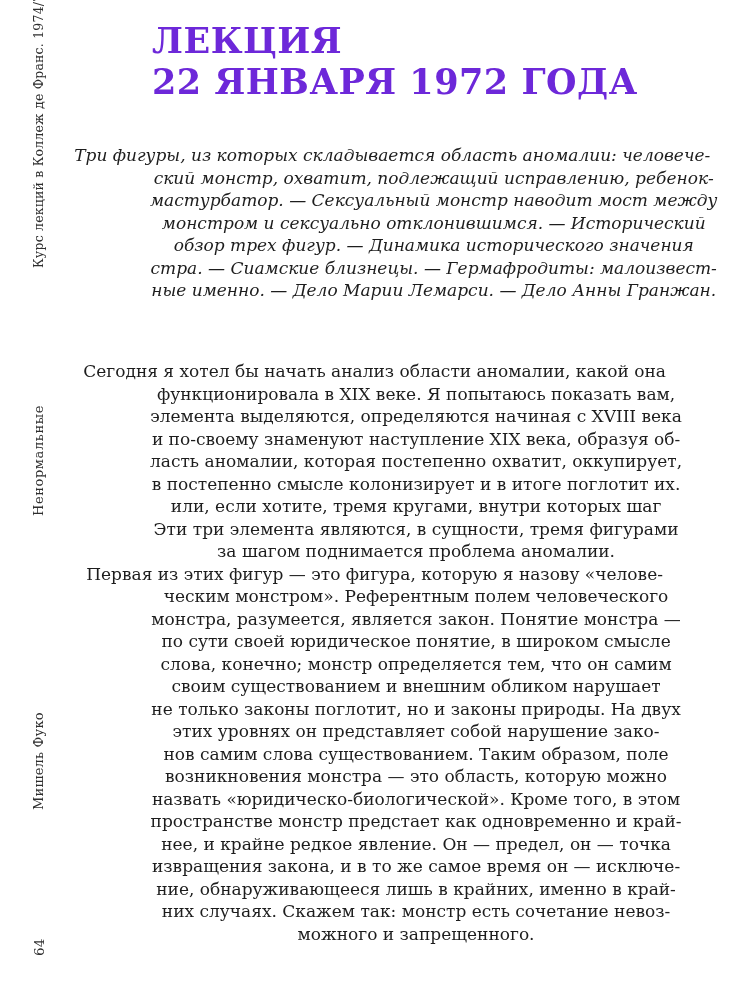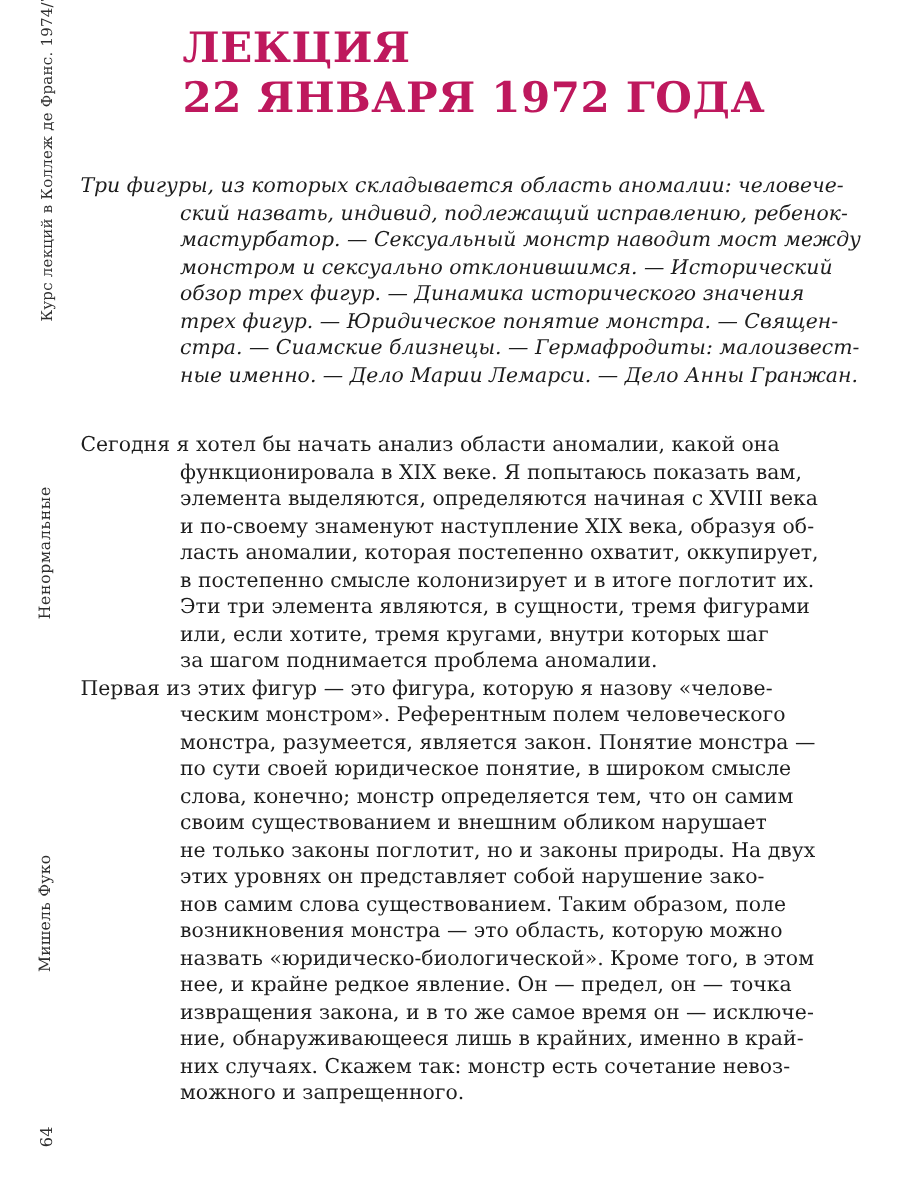--- a/index.html
+++ b/index.html
@@ -33,41 +33,42 @@
   .vtext.pagenum  { left: 31px; top: 956px; font-size: 13.5px; }
   
   .title {
     position: absolute;
     left: 152px;
     top: 20px;
     margin: 0;
     font-size: 35px;
     line-height: 41px;
     font-weight: bold;
-    color: #be185d;
+    color: #6d28d9;
     letter-spacing: 0.5px;
   }
   .tline { display: block; white-space: pre; }
   
   .summary {
     position: absolute;
     left: 67px;
     top: 144px;
     font-style: italic;
   }
   .body-text {
     position: absolute;
     left: 67px;
     top: 360px;
   }
   .para .line {
     padding-left: 83px;
     font-size: 17px;
     line-height: 22.5px;
     white-space: pre;
+    text-align: center;
   }
   .para .line.first { padding-left: 0; }
 </style>
 </head>
 <body>
 
 <div class="page">
 
   <div>
     <div class="vtext series">Курс лекций в Коллеж де Франс. 1974/75</div>
@@ -76,53 +77,53 @@
     <div class="vtext pagenum">64</div>
   </div>
 
   <h1 class="title">
     <span class="tline">ЛЕКЦИЯ</span>
     <span class="tline">22 ЯНВАРЯ 1972 ГОДА</span>
   </h1>
 
   <div class="summary para">
       <div class="line first">Три фигуры, из которых складывается область аномалии: человече-</div>
-      <div class="line">ский назвать, индивид, подлежащий исправлению, ребенок-</div>
+      <div class="line">ский монстр, охватит, подлежащий исправлению, ребенок-</div>
       <div class="line">мастурбатор. — Сексуальный монстр наводит мост между</div>
       <div class="line">монстром и сексуально отклонившимся. — Исторический</div>
       <div class="line">обзор трех фигур. — Динамика исторического значения</div>
-      <div class="line">трех фигур. — Юридическое понятие монстра. — Священ-</div>
       <div class="line">стра. — Сиамские близнецы. — Гермафродиты: малоизвест-</div>
       <div class="line">ные именно. — Дело Марии Лемарси. — Дело Анны Гранжан.</div>
     </div>
 
   <div class="body-text">
     <div class="para">
         <div class="line first">Сегодня я хотел бы начать анализ области аномалии, какой она</div>
         <div class="line">функционировала в XIX веке. Я попытаюсь показать вам,</div>
         <div class="line">элемента выделяются, определяются начиная с XVIII века</div>
         <div class="line">и по-своему знаменуют наступление XIX века, образуя об-</div>
         <div class="line">ласть аномалии, которая постепенно охватит, оккупирует,</div>
         <div class="line">в постепенно смысле колонизирует и в итоге поглотит их.</div>
+        <div class="line">или, если хотите, тремя кругами, внутри которых шаг</div>
         <div class="line">Эти три элемента являются, в сущности, тремя фигурами</div>
-        <div class="line">или, если хотите, тремя кругами, внутри которых шаг</div>
         <div class="line">за шагом поднимается проблема аномалии.</div>
       </div>
     <div class="para">
         <div class="line first">Первая из этих фигур — это фигура, которую я назову «челове-</div>
         <div class="line">ческим монстром». Референтным полем человеческого</div>
         <div class="line">монстра, разумеется, является закон. Понятие монстра —</div>
         <div class="line">по сути своей юридическое понятие, в широком смысле</div>
         <div class="line">слова, конечно; монстр определяется тем, что он самим</div>
         <div class="line">своим существованием и внешним обликом нарушает</div>
         <div class="line">не только законы поглотит, но и законы природы. На двух</div>
         <div class="line">этих уровнях он представляет собой нарушение зако-</div>
         <div class="line">нов самим слова существованием. Таким образом, поле</div>
         <div class="line">возникновения монстра — это область, которую можно</div>
         <div class="line">назвать «юридическо-биологической». Кроме того, в этом</div>
+        <div class="line">пространстве монстр предстает как одновременно и край-</div>
         <div class="line">нее, и крайне редкое явление. Он — предел, он — точка</div>
         <div class="line">извращения закона, и в то же самое время он — исключе-</div>
         <div class="line">ние, обнаруживающееся лишь в крайних, именно в край-</div>
         <div class="line">них случаях. Скажем так: монстр есть сочетание невоз-</div>
         <div class="line">можного и запрещенного.</div>
       </div>
   </div>
 
 </div>
 

